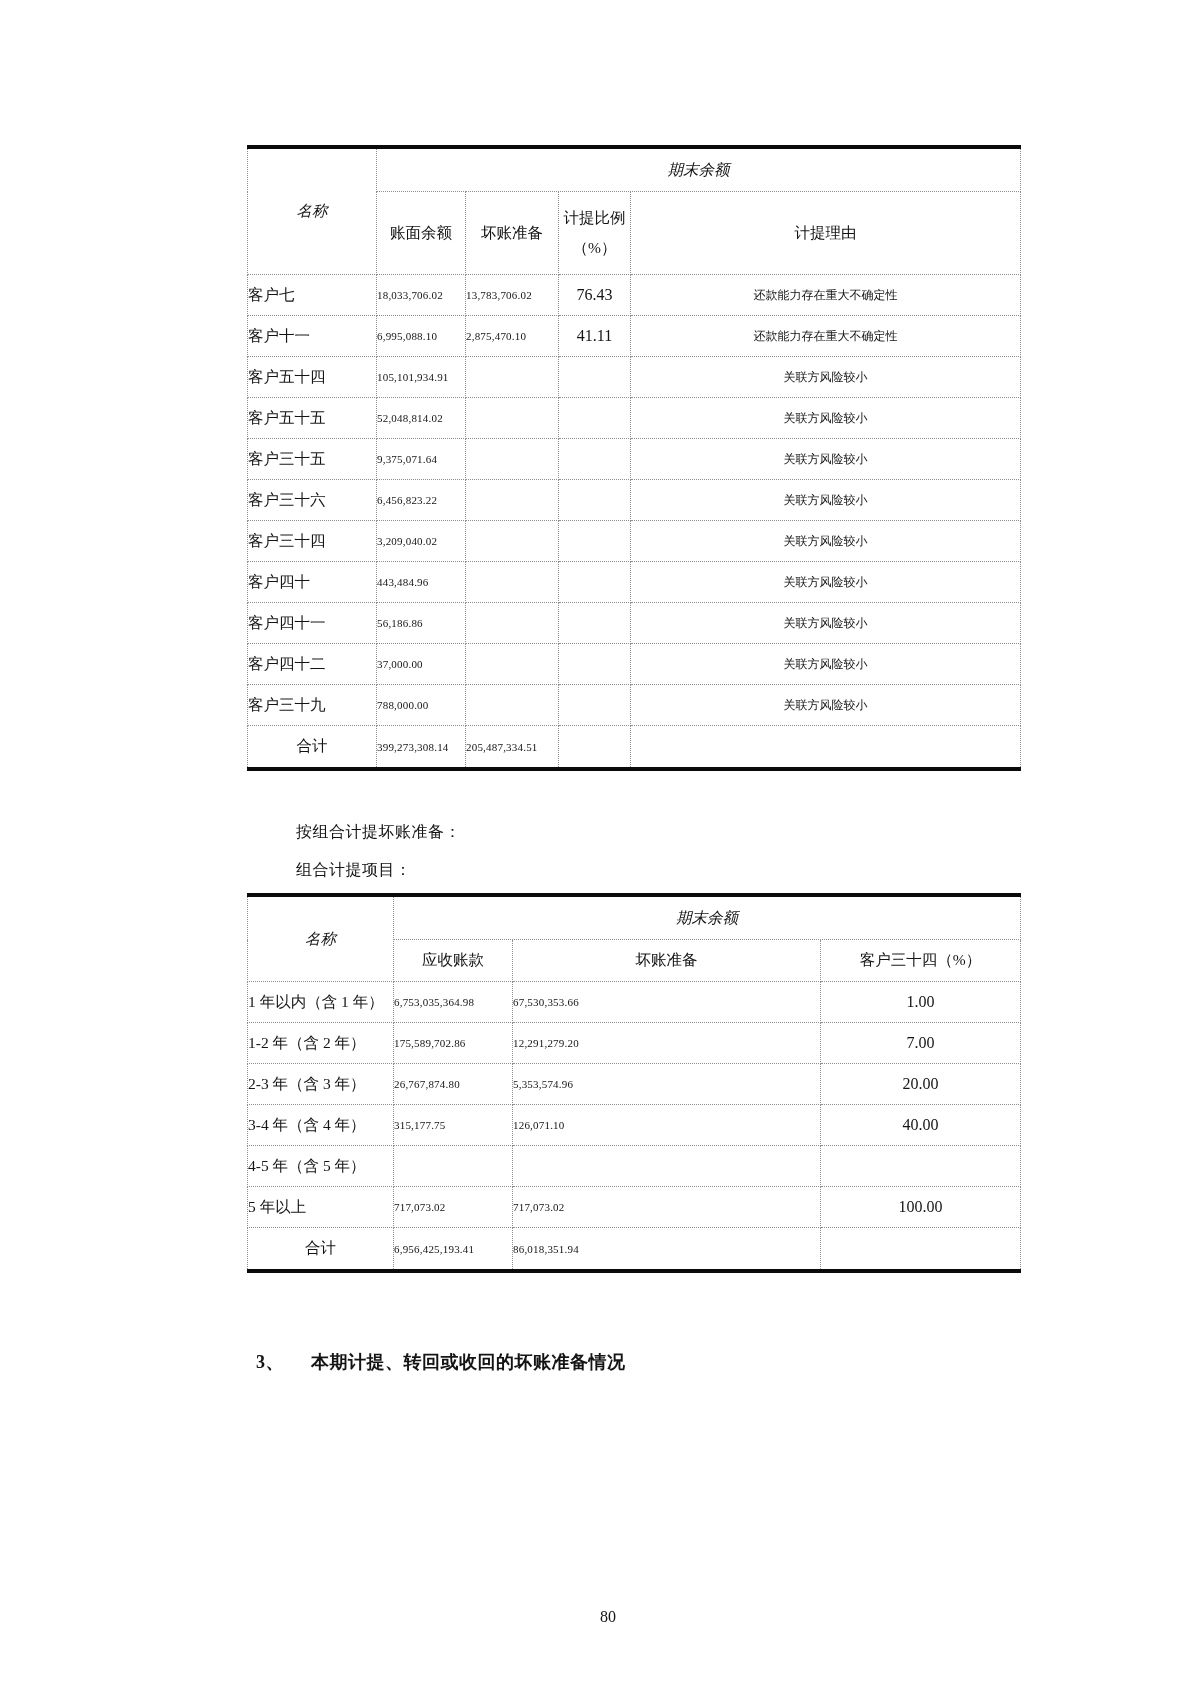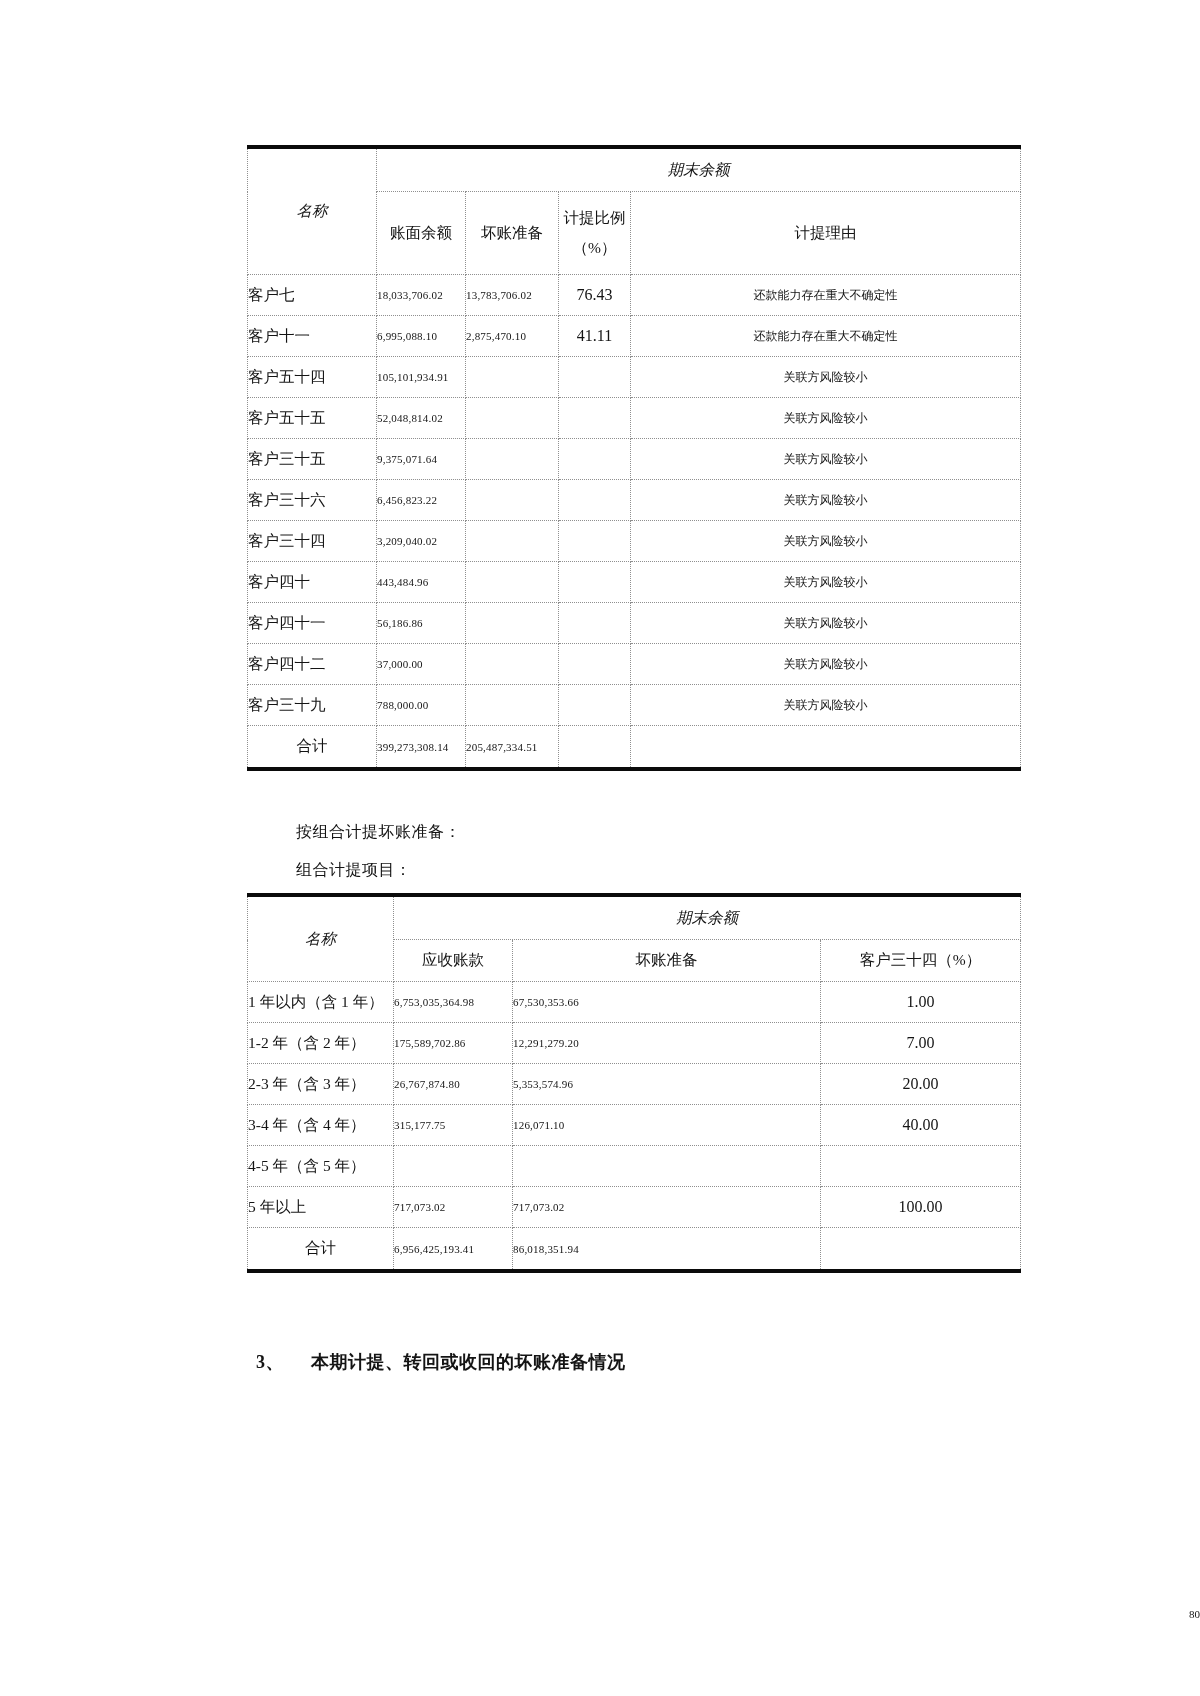--- a/index.html
+++ b/index.html
@@ -62,22 +62,22 @@
     font-size: 18px;
     font-weight: bold;
     letter-spacing: 0.5px;
     margin-top: 28px;
   }
   .sec-heading .sec-num { display: inline-block; width: 55px; }
   .page-number {
     position: absolute;
     left: 16px; right: 0;
     top: 1608px;
-    text-align: right;
-    font-size: 11px;
+    text-align: center;
+    font-size: 16px;
   }
 </style>
 </head>
 <body>
 
 <div class="page">
 
   <table class="fin" id="t1">
     <colgroup>
       <col style="width:129px">

